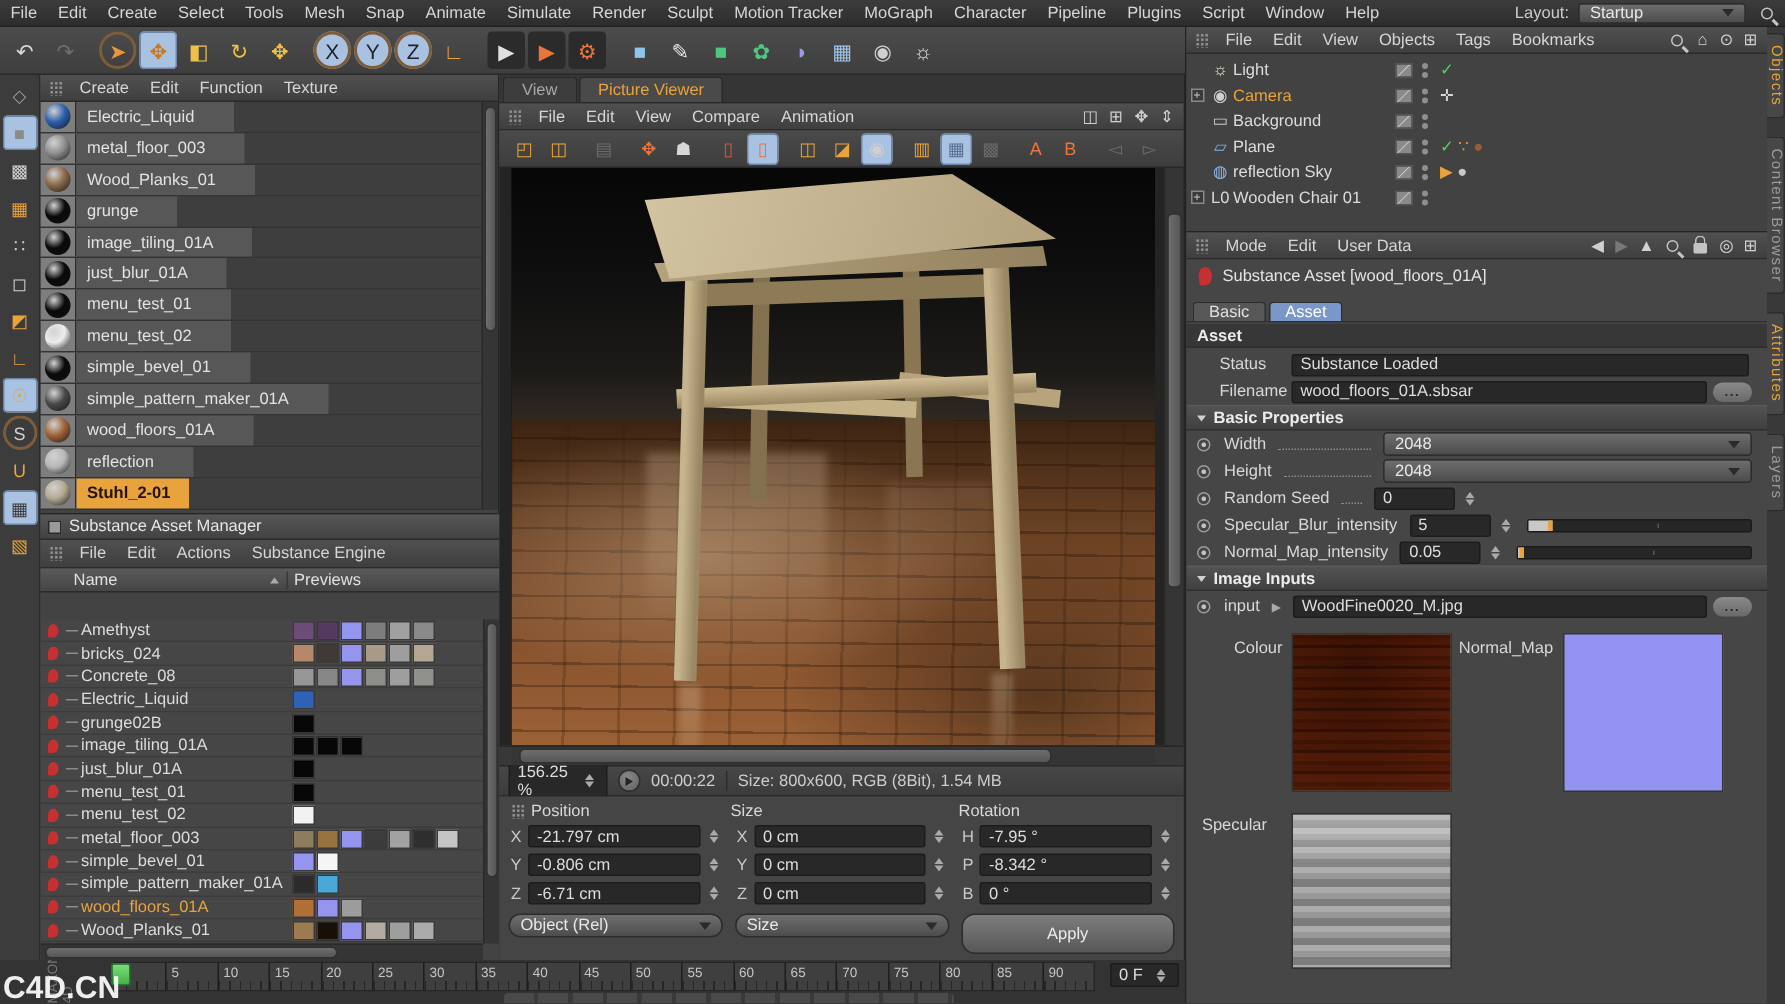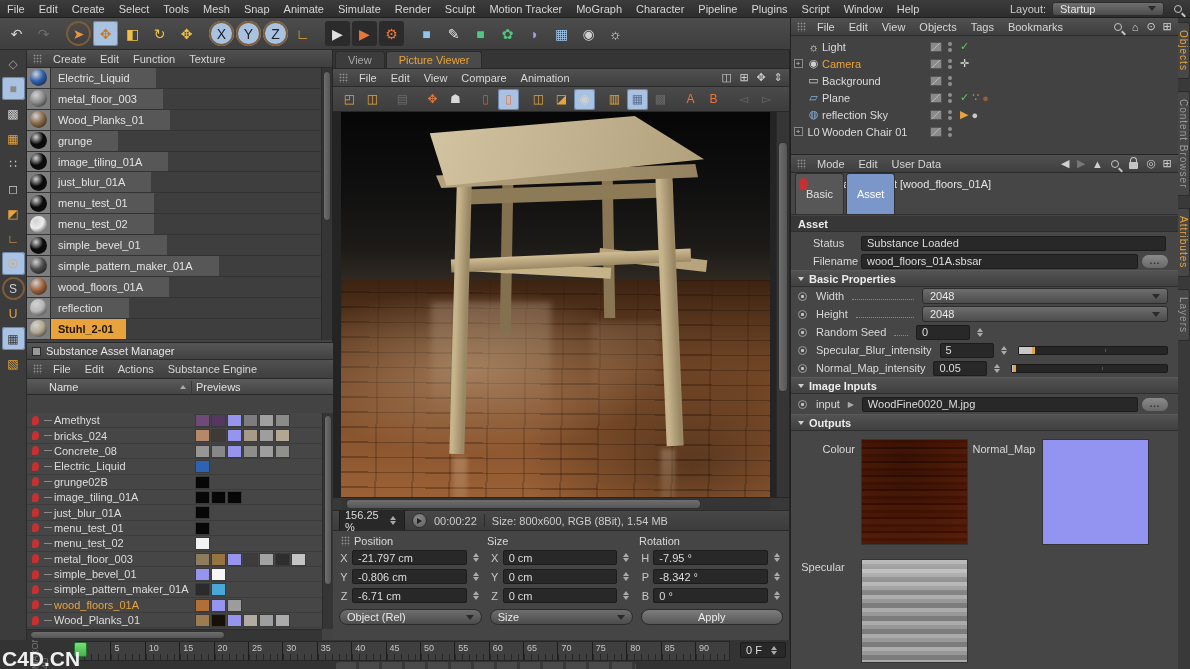--- a/index.html
+++ b/index.html
@@ -108,21 +108,21 @@
 #co-head .t1{width:148px;display:flex;align-items:center}
 #co-head .t2{width:152px}
 #co-head .t3{width:140px}
 .co-cols{display:flex;gap:8px}
 .co-col{width:146px}
 .co-row{display:flex;align-items:center;height:17px;margin-bottom:2px;gap:3px}
 .co-axis{width:10px;text-align:center;color:#c8c8c8}
 .co-field{flex:1;height:15px}
 .co-foot{display:flex;gap:8px;margin-top:3px}
 .co-foot .dd{width:146px;height:16px;border-radius:8px}
-#apply-btn{width:146px;height:16px;border-radius:9px;background:linear-gradient(#7d7d7d,#575757);border:1px solid #2c2c2c;color:#ececec;display:flex;align-items:center;justify-content:center}
+#apply-btn{width:146px;height:27px;border-radius:9px;background:linear-gradient(#7d7d7d,#575757);border:1px solid #2c2c2c;color:#ececec;display:flex;align-items:center;justify-content:center}
 
 #right-panel{position:absolute;left:790px;top:18px;width:388px;height:651px;background:#454545;border-left:1px solid #222}
 #om{position:absolute;left:0;top:0;width:100%;height:137px;border-bottom:1px solid #252525;background:#424242}
 #om .mrow .right-icons,.am-head .right-icons{margin-left:auto;display:flex;align-items:center;gap:2px;color:#d0d0d0}
 .om-row{height:17px;display:flex;align-items:center;position:relative;color:#dcdcdc}
 .om-indent{width:14px;display:flex;justify-content:center;color:#9a9a9a;font-size:9px;flex:none}
 .ex{display:none;width:9px;height:9px;border:1px solid #8a8a8a;color:#c8c8c8;font-size:8px;line-height:7px;text-align:center;background:#3a3a3a}
 .ex.show{display:block}
 .om-icon{width:17px;text-align:center;font-size:11px;flex:none}
 .om-name{width:108px;white-space:nowrap;overflow:hidden}
@@ -131,21 +131,21 @@
 .om-dots{display:flex;flex-direction:column;gap:2px;margin-right:8px;flex:none}
 .om-dots i{width:4px;height:4px;border-radius:50%;background:#8f8f8f}
 .om-tags{display:flex;gap:3px;align-items:center}
 .om-tag{font-size:11px}
 
 #am{position:absolute;left:0;top:137px;width:100%;bottom:0;background:#464646;overflow:hidden}
 .am-head{height:18px}
 #am-title{height:22px;display:flex;align-items:center;gap:7px;padding:0 8px;color:#e4e4e4;background:#464646}
 .sub-logo{width:9px;height:12px;background:#c63030;border-radius:55% 45% 50% 15%;transform:rotate(-8deg)}
 #am-tabs{height:20px;display:flex;gap:2px;padding-left:4px;align-items:flex-end;border-bottom:1px solid #303030}
-.am-tab{padding:14px 10px;border-radius:3px 3px 0 0;background:#575757;color:#e0e0e0;border:1px solid #2e2e2e;border-bottom:none}
+.am-tab{padding:0 10px;border-radius:3px 3px 0 0;background:#575757;color:#e0e0e0;border:1px solid #2e2e2e;border-bottom:none}
 .am-tab.active{background:#7b96c8;color:#fff}
 .am-sec{height:17px;display:flex;align-items:center;gap:5px;background:linear-gradient(#525252,#404040);border-top:1px solid #5a5a5a;border-bottom:1px solid #2e2e2e;padding:0 7px;color:#ececec;font-weight:bold}
 .am-sec.dark{background:#373737;border-top:1px solid #444}
 .am-sec .tri-down{border-top-color:#d0d0d0;border-left-width:3px;border-right-width:3px;border-top-width:4px}
 .am-row{display:flex;align-items:center;height:18px;padding:0 10px 0 0;gap:4px}
 .am-lbl{color:#d8d8d8;white-space:nowrap}
 .am-lbl.w1{width:52px;margin-left:14px}
 .acirc{width:9px;height:9px;border:1.5px solid #9c9c9c;border-radius:50%;background:radial-gradient(circle,#c2c2c2 1.3px,transparent 1.8px);margin:0 5px 0 7px;flex:none}
 .leader{flex:1;border-bottom:1px dotted #8a8a8a;height:1px;margin:6px 4px 0 4px;min-width:0}
 .browse{width:26px;height:13px;border-radius:7px;background:linear-gradient(#8a8a8a,#696969);color:#2a2a2a;display:flex;align-items:center;justify-content:center;font-weight:bold;letter-spacing:1px;flex:none;font-size:9px}
@@ -1140,24 +1140,20 @@
       <div class="am-row" style="height:20px">
         <span class="acirc"></span>
         <span class="am-lbl">input</span>
         <span class="glyph-icon" style="font-size:8px;color:#aaa">▶</span>
         <span class="field" style="flex:1">
             <span>WoodFine0020_M.jpg</span>
           </span>
         <span class="browse">...</span>
       </div>
 
-      <div class="am-sec">
-        <span class="tri-down"></span>
-        <span>Outputs</span>
-      </div>
       <div id="outputs" style="height:240px">
         <span class="out-lbl" id="lbl-colour">Colour</span>
         <div class="prev" id="prev-colour"></div>
         <span class="out-lbl" id="lbl-normal">Normal_Map</span>
         <div class="prev" id="prev-normal"></div>
         <span class="out-lbl" id="lbl-spec">Specular</span>
         <div class="prev" id="prev-spec"></div>
       </div>
     </div>
   </div>

